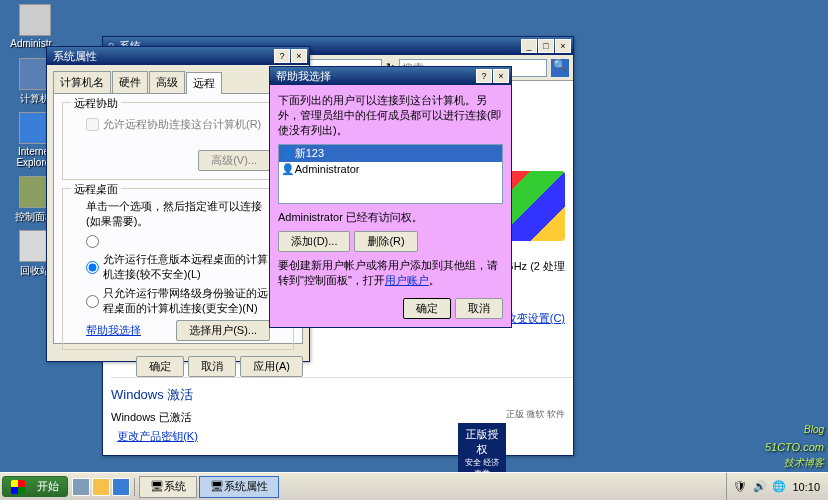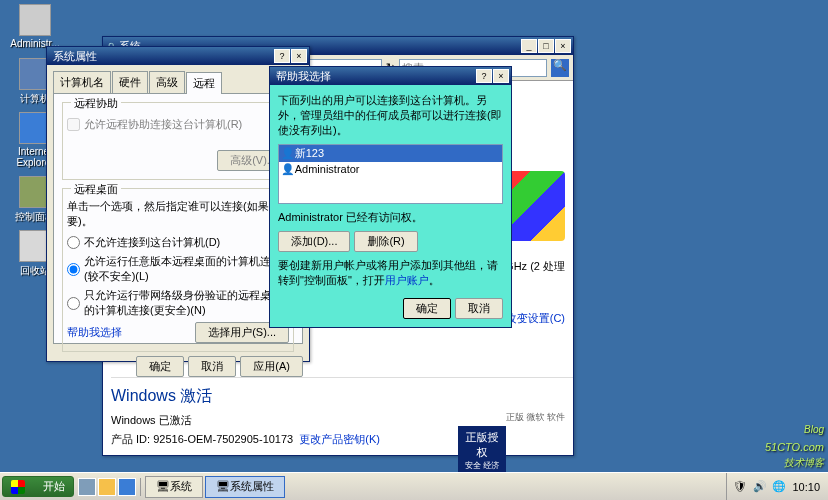--- a/index.html
+++ b/index.html
@@ -16,50 +16,50 @@
 .titlebar .title { flex: 1; padding-left: 4px; }
 .titlebar .winbtn { width: 16px; height: 14px; background: #ece9d8; border: 1px solid #fff; margin-left: 1px; color: #000; text-align: center; line-height: 12px; font-size: 9px; cursor: pointer; }
 
 
 .tabs { display: flex; border-bottom: 1px solid #919b9c; background: #ece9d8; margin: 6px 6px 0; }
 .tab { padding: 3px 6px; border: 1px solid #919b9c; border-bottom: none; background: #ece9d8; margin-right: 1px; cursor: pointer; }
 .tab.active { background: #fcfcfe; position: relative; top: 1px; }
 
 .panel { background: #fcfcfe; margin: 0 6px 6px; border: 1px solid #919b9c; border-top: none; padding: 8px; }
 
-.groupbox { border: 1px solid #d0d0bf; padding: 10px 4px 8px; margin-bottom: 8px; position: relative; }
+.groupbox { border: 1px solid #d0d0bf; padding: 10px 23px 8px; margin-bottom: 8px; position: relative; }
 .groupbox .legend { position: absolute; top: -7px; left: 8px; background: #fcfcfe; padding: 0 3px; }
 
 .checkbox-row, .radio-row { display: flex; align-items: center; margin: 4px 0; }
 .checkbox-row input, .radio-row input { margin-right: 4px; }
 
 .btn { padding: 2px 12px; background: #ece9d8; border: 1px solid #919b9c; border-radius: 2px; cursor: pointer; }
 .btn-row { display: flex; justify-content: flex-end; gap: 4px; padding: 6px; }
 
-.link { color: #0033cc; cursor: pointer; }
+.link { color: #0033cc; text-decoration: underline; cursor: pointer; }
 
 
 .sys-window { background: #fff; }
 .toolbar { height: 26px; background: #ece9d8; border-bottom: 1px solid #999; display: flex; align-items: center; padding: 0 4px; gap: 4px; }
 .toolbar input { flex: 1; height: 18px; border: 1px solid #7f9db9; padding: 0 2px; }
 .info-row { display: flex; padding: 2px 8px; }
 .info-val { color: #333; }
 
-.heading { font-size: 16px; color: #003399; margin: 6px 0 4px 8px; }
+.heading { font-size: 13px; color: #003399; margin: 6px 0 4px 8px; }
 
 
 .dialog { position: absolute; background: #ece9d8; border: 1px solid #0a246a; }
-.dlg-body { padding: 8px; background: #5eead4; }
+.dlg-body { padding: 8px; background: #f0abfc; }
 .listbox { width: 100%; height: 60px; background: #fff; border: 1px solid #7f9db9; overflow: auto; }
 .listitem { padding: 1px 2px; }
 .listitem.selected { background: #316ac5; color: #fff; }
 
 
 .taskbar { position: absolute; bottom: 0; left: 0; right: 0; height: 28px; background: linear-gradient(#ece9d8,#d4d0c8); border-top: 1px solid #fff; display: flex; align-items: center; padding: 0 2px; }
-.start-btn { padding: 2px 8px; background: linear-gradient(#3c8b3c,#2a6b2a); color: #fff; border: 1px solid #2a6b2a; border-radius: 3px; cursor: pointer; display: flex; align-items: center; gap: 18px; }
+.start-btn { padding: 2px 8px; background: linear-gradient(#3c8b3c,#2a6b2a); color: #fff; border: 1px solid #2a6b2a; border-radius: 3px; cursor: pointer; display: flex; align-items: center; gap: 12px; }
 .start-btn .flag { width: 14px; height: 14px; background: conic-gradient(red 0 25%, green 0 50%, blue 0 75%, yellow 0); border-radius: 2px; }
 .task-btn { padding: 2px 10px; background: #ece9d8; border: 1px solid #999; margin-left: 2px; cursor: pointer; height: 22px; display: flex; align-items: center; }
 .task-btn.active { background: #c0d4ee; border: 1px solid #316ac5; }
 .tray { margin-left: auto; display: flex; align-items: center; gap: 6px; padding: 0 6px; border-left: 1px solid #999; height: 100%; }
 
 .watermark { position: absolute; right: 4px; bottom: 30px; color: #bef264; font-size: 18px; font-style: italic; text-shadow: 1px 1px 2px #000; text-align: right; }
 .watermark .sub { font-size: 10px; display: block; }
 
 .wga-badge { background: #0a246a; color: #fff; padding: 4px; text-align: center; width: 48px; font-size: 10px; }
 .wga-sub { font-size: 8px; }
@@ -125,21 +125,21 @@
           <span class="info-val">GROUP</span>
         </div>
     </div>
     <div class="heading" style="margin-top:14px; border-top:1px solid #ddd; padding-top:8px">Windows 激活</div>
     <div style="display:flex; align-items:flex-start;">
       <div style="flex:1">
         <div class="info-row">
             <span>Windows 已激活</span>
           </div>
         <div class="info-row">
-          <span>产品 ID: 92516-OEM-7502905-10173</span>&nbsp;&nbsp;
+          &nbsp;&nbsp;
           <span class="link">更改产品密钥(K)</span>
         </div>
       </div>
       <div style="padding-right:8px; text-align:right">
         <div style="font-size:9px;color:#666;margin-bottom:2px">正版  微软  软件</div>
         <div class="wga-badge">
           <div>正版授权</div>
           <div class="wga-sub">安全 经济 声誉</div>
         </div>
         <span class="link">联机了解更多内容(L...</span>
@@ -171,21 +171,20 @@
       </div>
       <div style="text-align:right;margin-top:18px">
         <button class="btn" disabled="" style="color:#808080">高级(V)...</button>
       </div>
     </div>
     <div class="groupbox">
       <div class="legend">远程桌面</div>
       <div style="margin-bottom:6px">单击一个选项，然后指定谁可以连接(如果需要)。</div>
       <div class="radio-row">
         <input type="radio" name="rd" style="">
-        <span>不允许连接到这台计算机(D)</span>
       </div>
       <div class="radio-row">
         <input type="radio" name="rd" checked="" style="">
         <span>允许运行任意版本远程桌面的计算机连接(较不安全)(L)</span>
       </div>
       <div class="radio-row">
         <input type="radio" name="rd" style="">
         <span>只允许运行带网络级身份验证的远程桌面的计算机连接(更安全)(N)</span>
       </div>
       <div style="display:flex;justify-content:space-between;align-items:center;">

